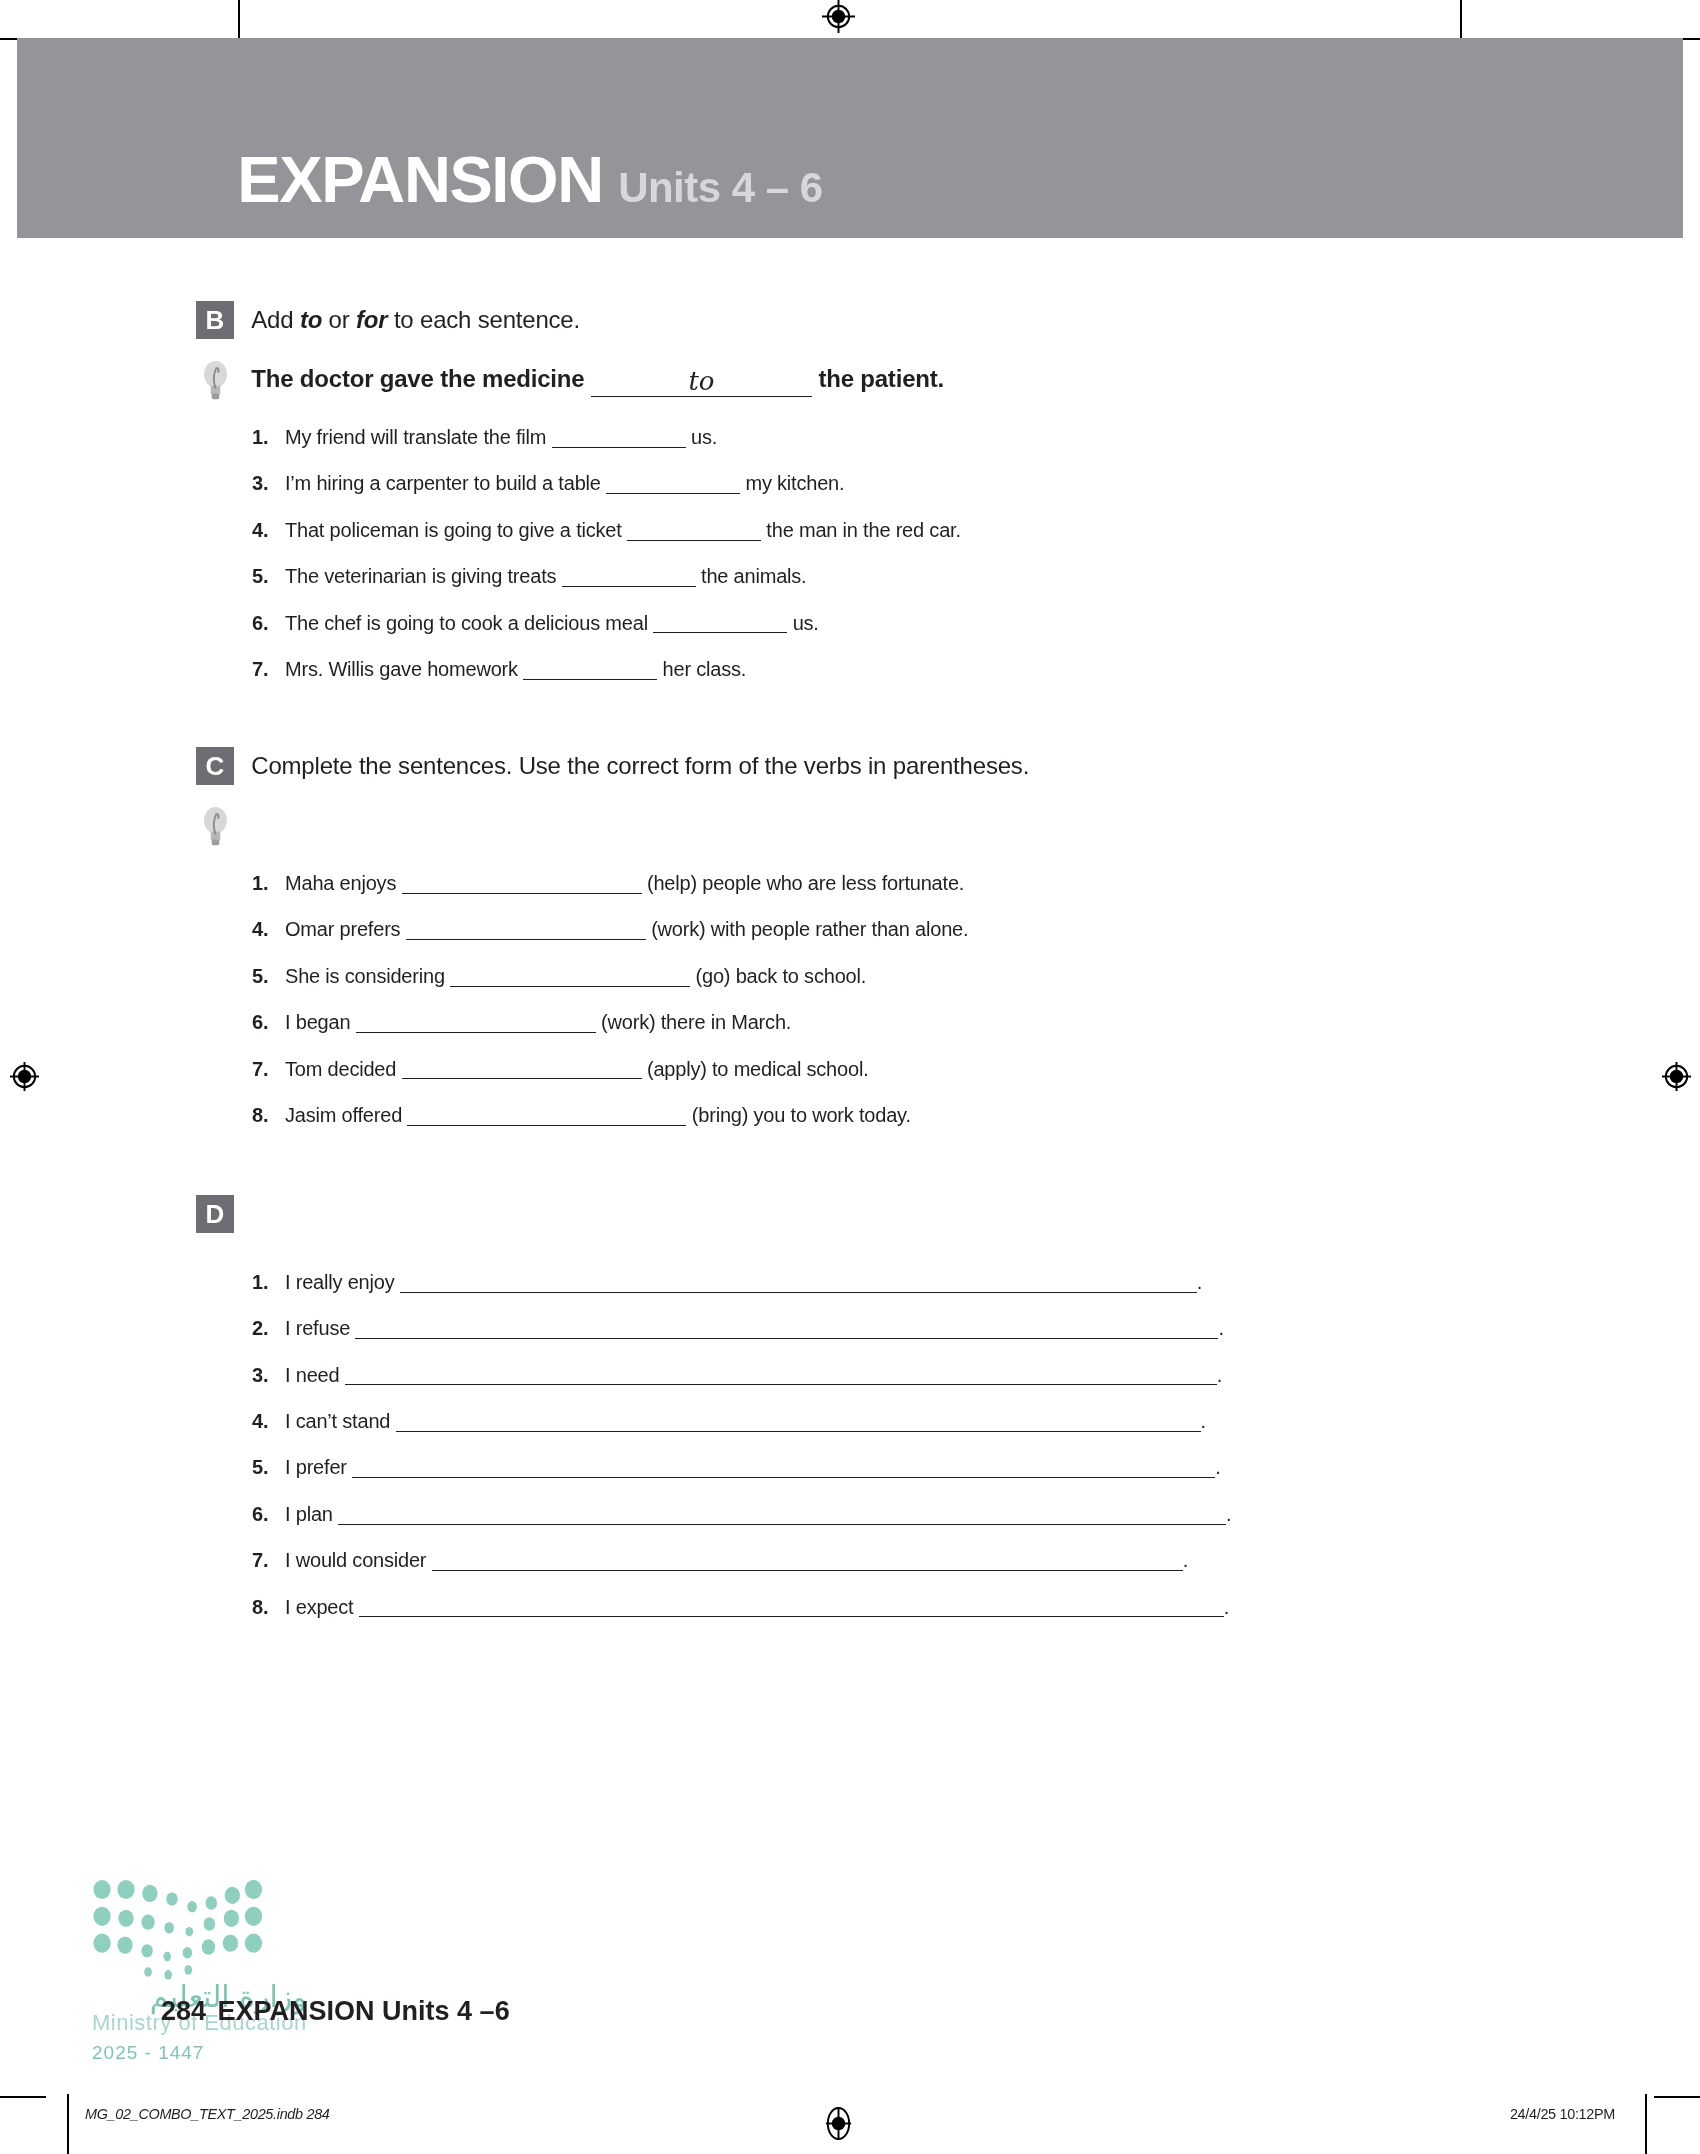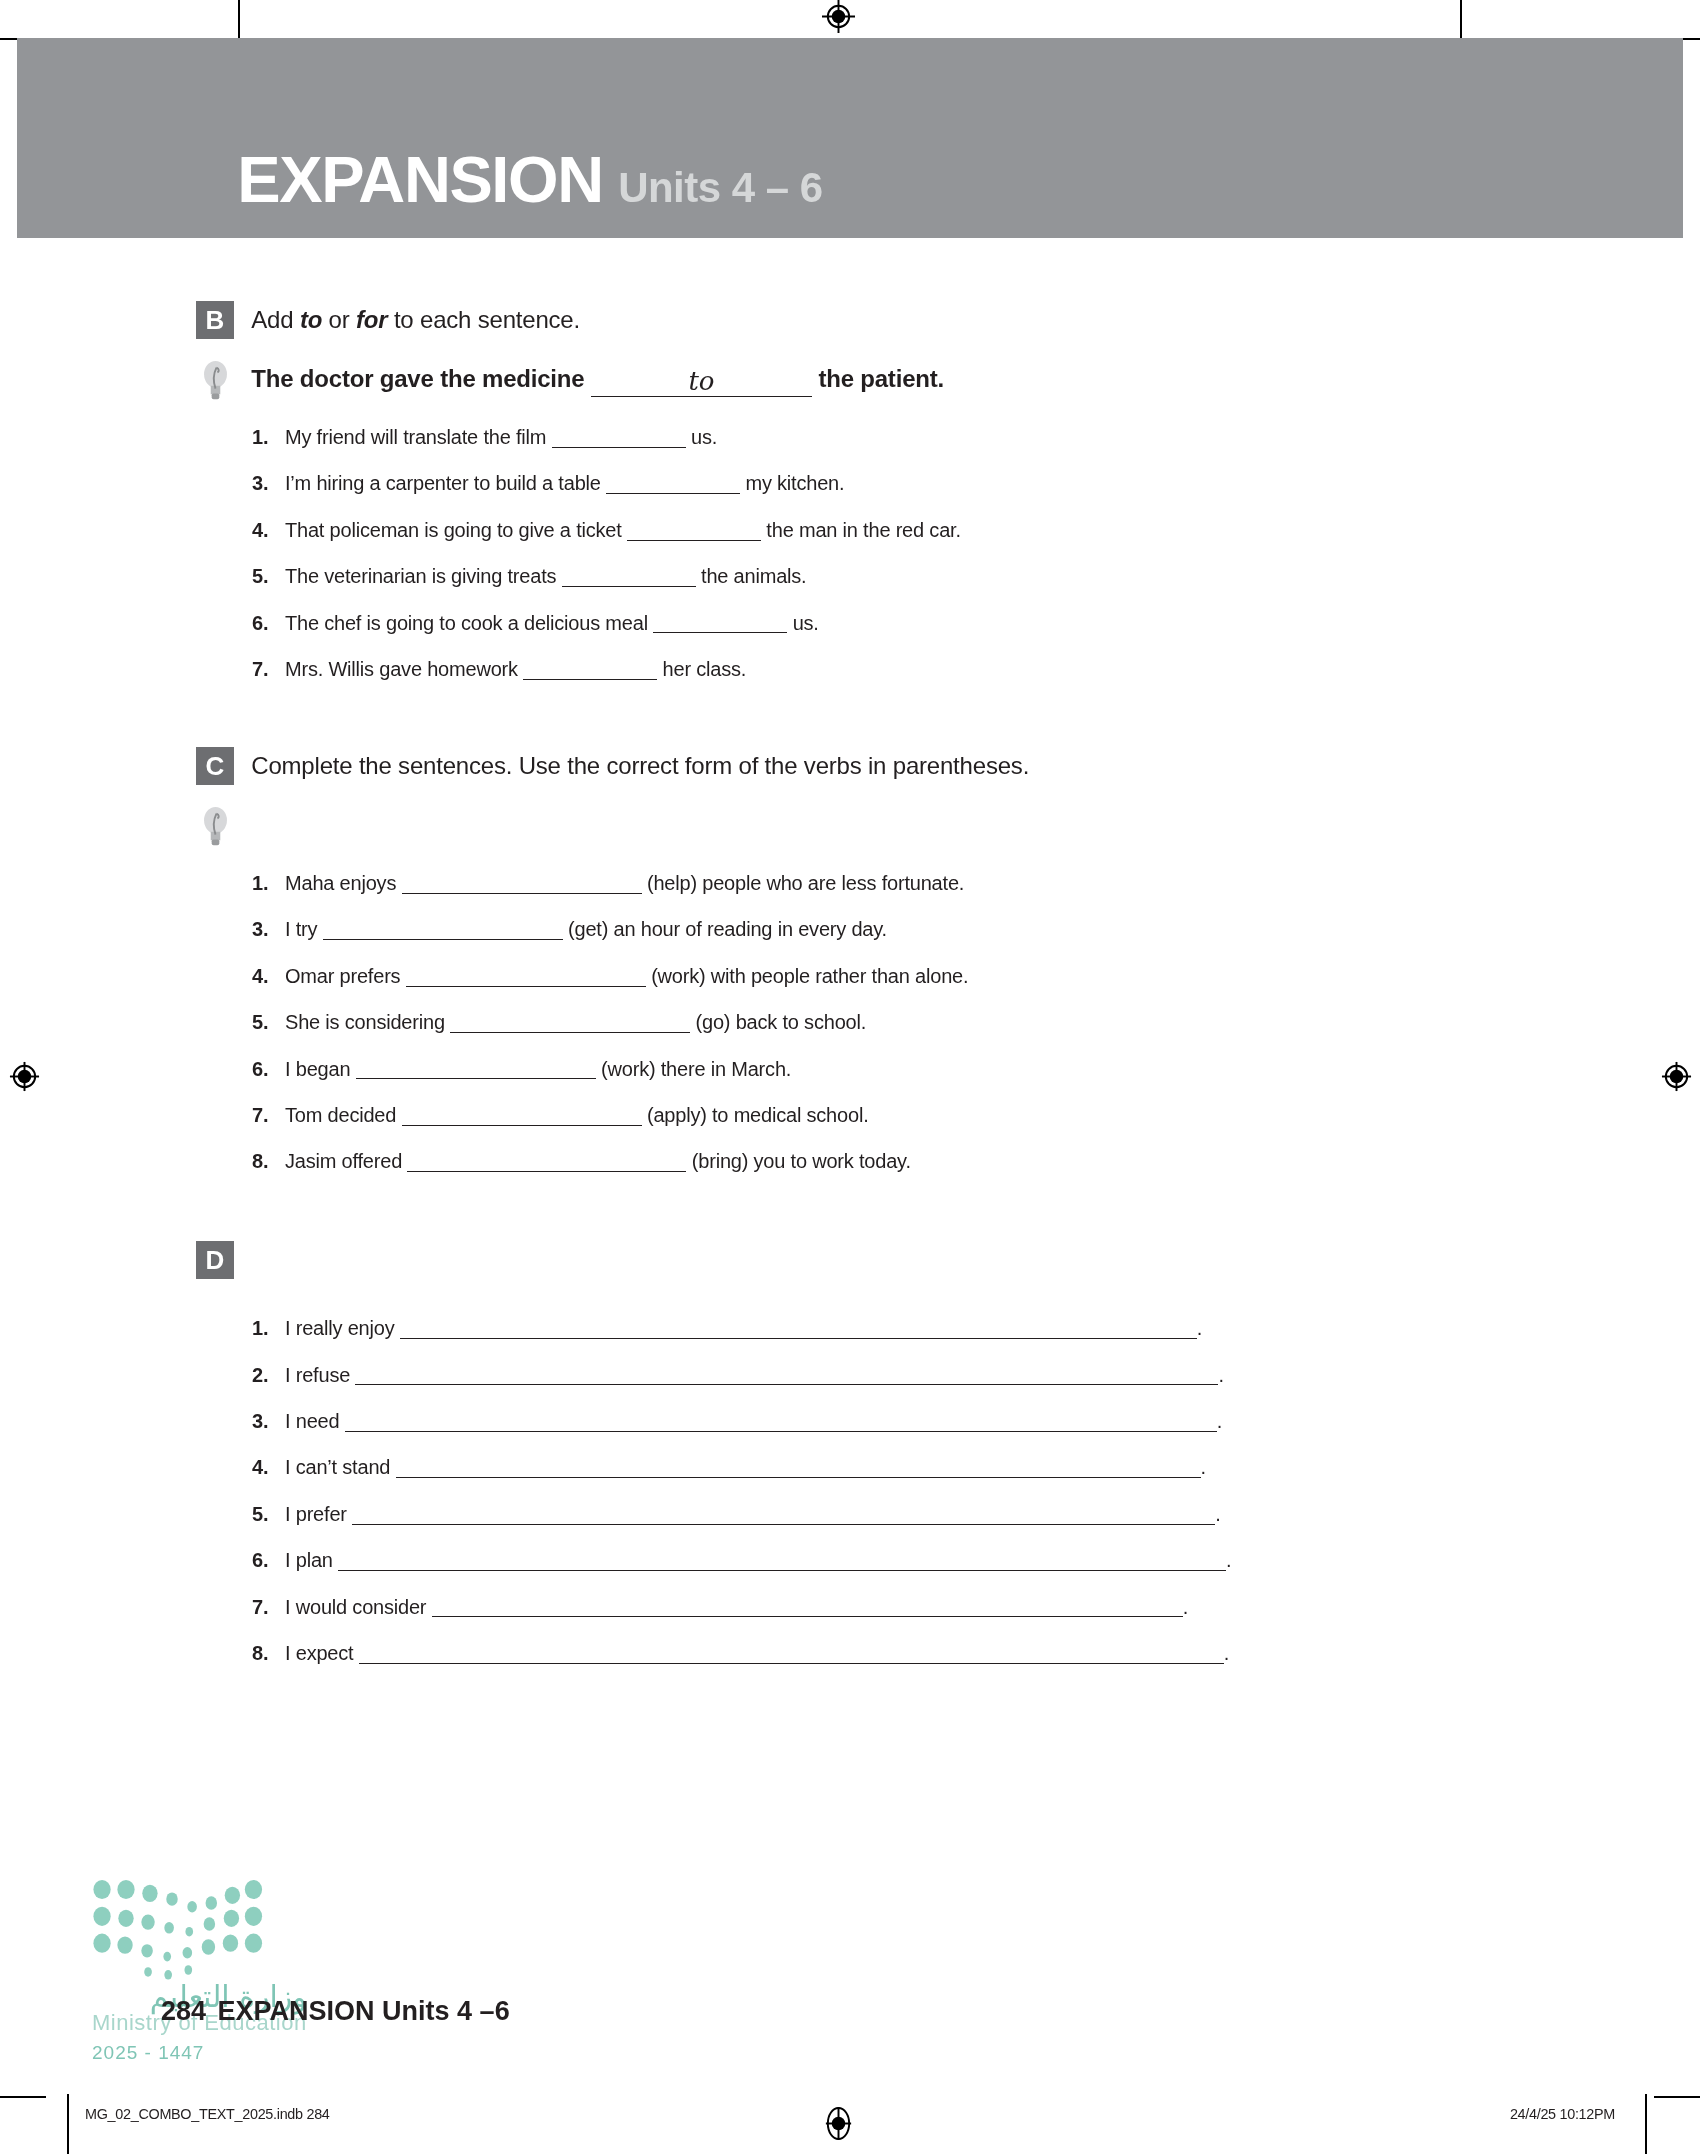--- a/index.html
+++ b/index.html
@@ -105,20 +105,21 @@
   .page-footer{
     position:absolute;left:161px;top:1996px;
     font-size:27px;font-weight:bold;color:#231f20;white-space:nowrap;
   }
   .page-footer .pnum{margin-right:11.5px;}
   
   .print-left{
     position:absolute;left:85px;top:2106px;
     font-size:14.4px;color:#231f20;letter-spacing:-0.3px;white-space:nowrap;
     font-family:"Liberation Sans", sans-serif;
+    font-style:italic;
   }
   .print-right{
     position:absolute;right:85px;top:2106px;
     font-size:14.4px;color:#231f20;letter-spacing:-0.3px;white-space:nowrap;
   }
   .sidebar-rule{position:absolute;background:#000;width:1.9px;}
 </style>
 </head>
 <body>
 
@@ -220,21 +221,20 @@
           <rect x="8" y="27" width="10" height="9" fill="#b6b8ba"></rect>
           <rect x="9" y="35" width="8" height="6" rx="2" fill="#9a9c9e"></rect>
           <path d="M13 30 C11 24 10 16 14 8" fill="none" stroke="#8a8c8e" stroke-width="2"></path>
           <path d="M14 8 C17 9 17 12 15 13" fill="none" stroke="#8a8c8e" stroke-width="2"></path>
         </svg>
       </div>
     </div>
 
     <ol class="items">
       <li><span class="num">1.</span><span>Maha enjoys</span> <span class="blank" style="width:240px;"></span> <span>(help) people who are less fortunate.</span></li>
-      <li><span class="num">3.</span><span>I try</span> <span class="blank" style="width:240px;"></span> <span>(get) an hour of reading in every day.</span></li>
       <li><span class="num">4.</span><span>Omar prefers</span> <span class="blank" style="width:240px;"></span> <span>(work) with people rather than alone.</span></li>
       <li><span class="num">5.</span><span>She is considering</span> <span class="blank" style="width:240px;"></span> <span>(go) back to school.</span></li>
       <li><span class="num">6.</span><span>I began</span> <span class="blank" style="width:240px;"></span> <span>(work) there in March.</span></li>
       <li><span class="num">7.</span><span>Tom decided</span> <span class="blank" style="width:240px;"></span> <span>(apply) to medical school.</span></li>
       <li><span class="num">8.</span><span>Jasim offered</span> <span class="blank" style="width:279px;"></span> <span>(bring) you to work today.</span></li>
     </ol>
   </section>
 
   <section class="exercise" style="margin-top:63px;">
     <div class="ex-head">

